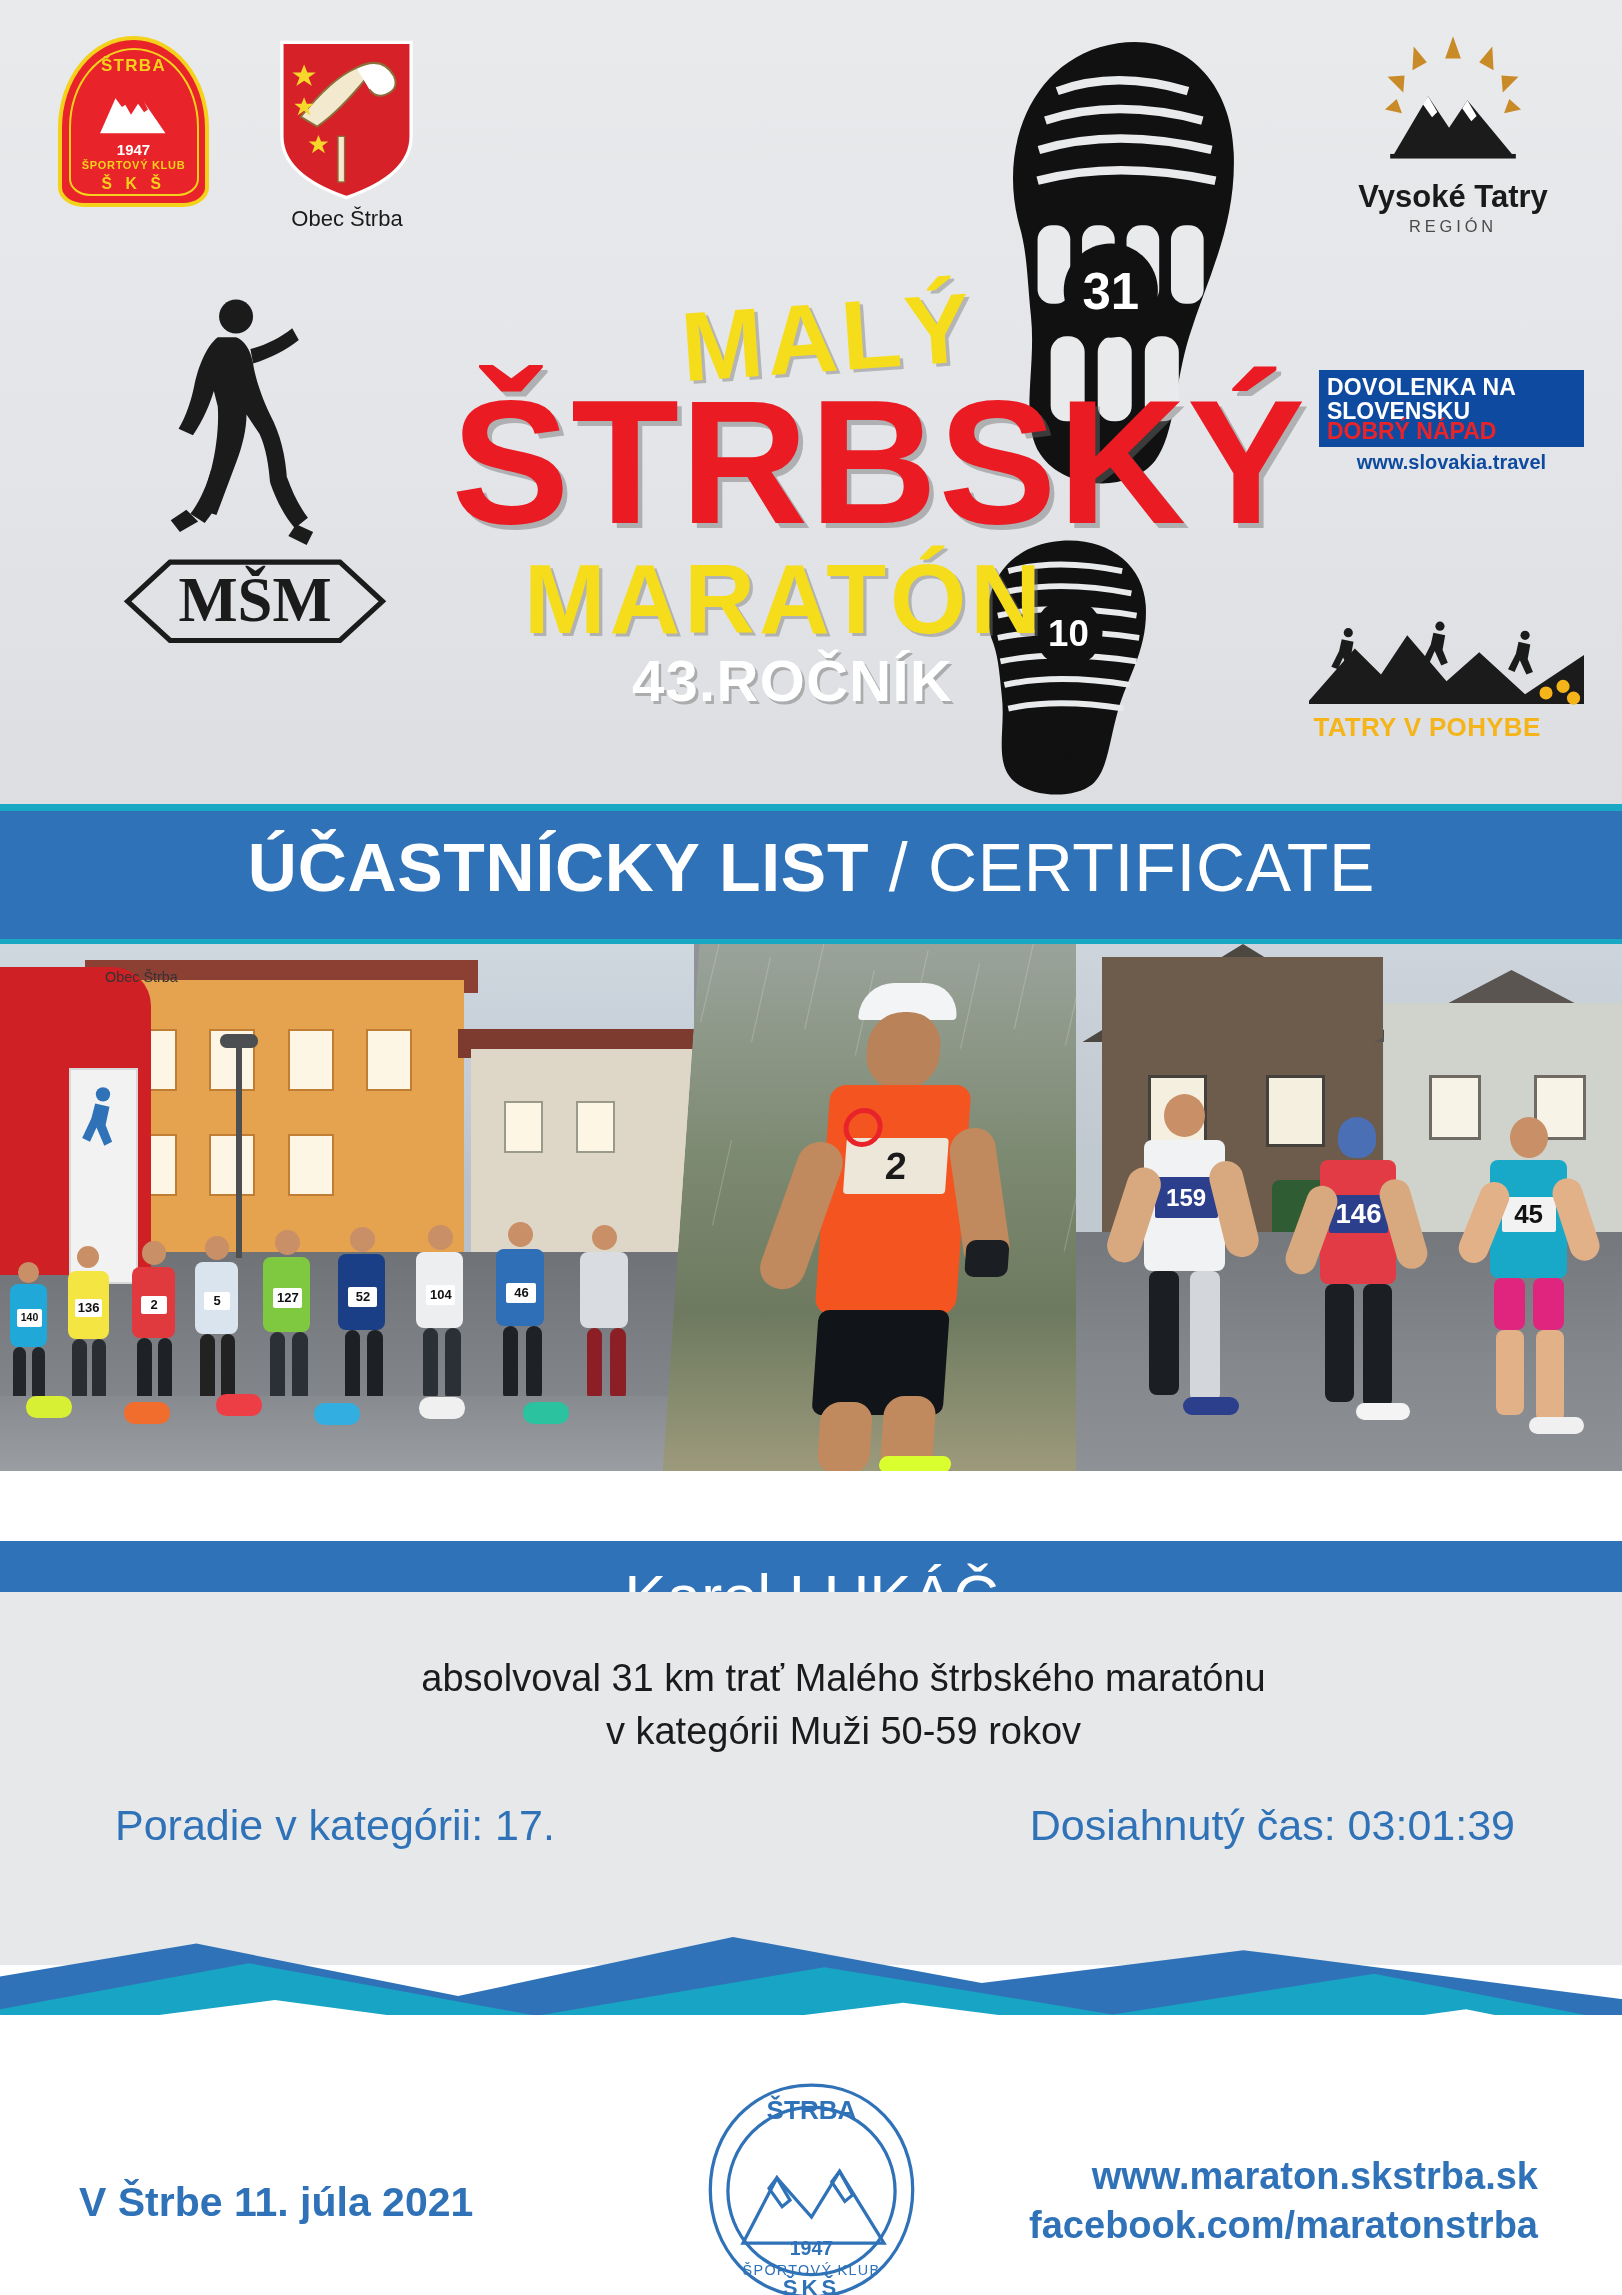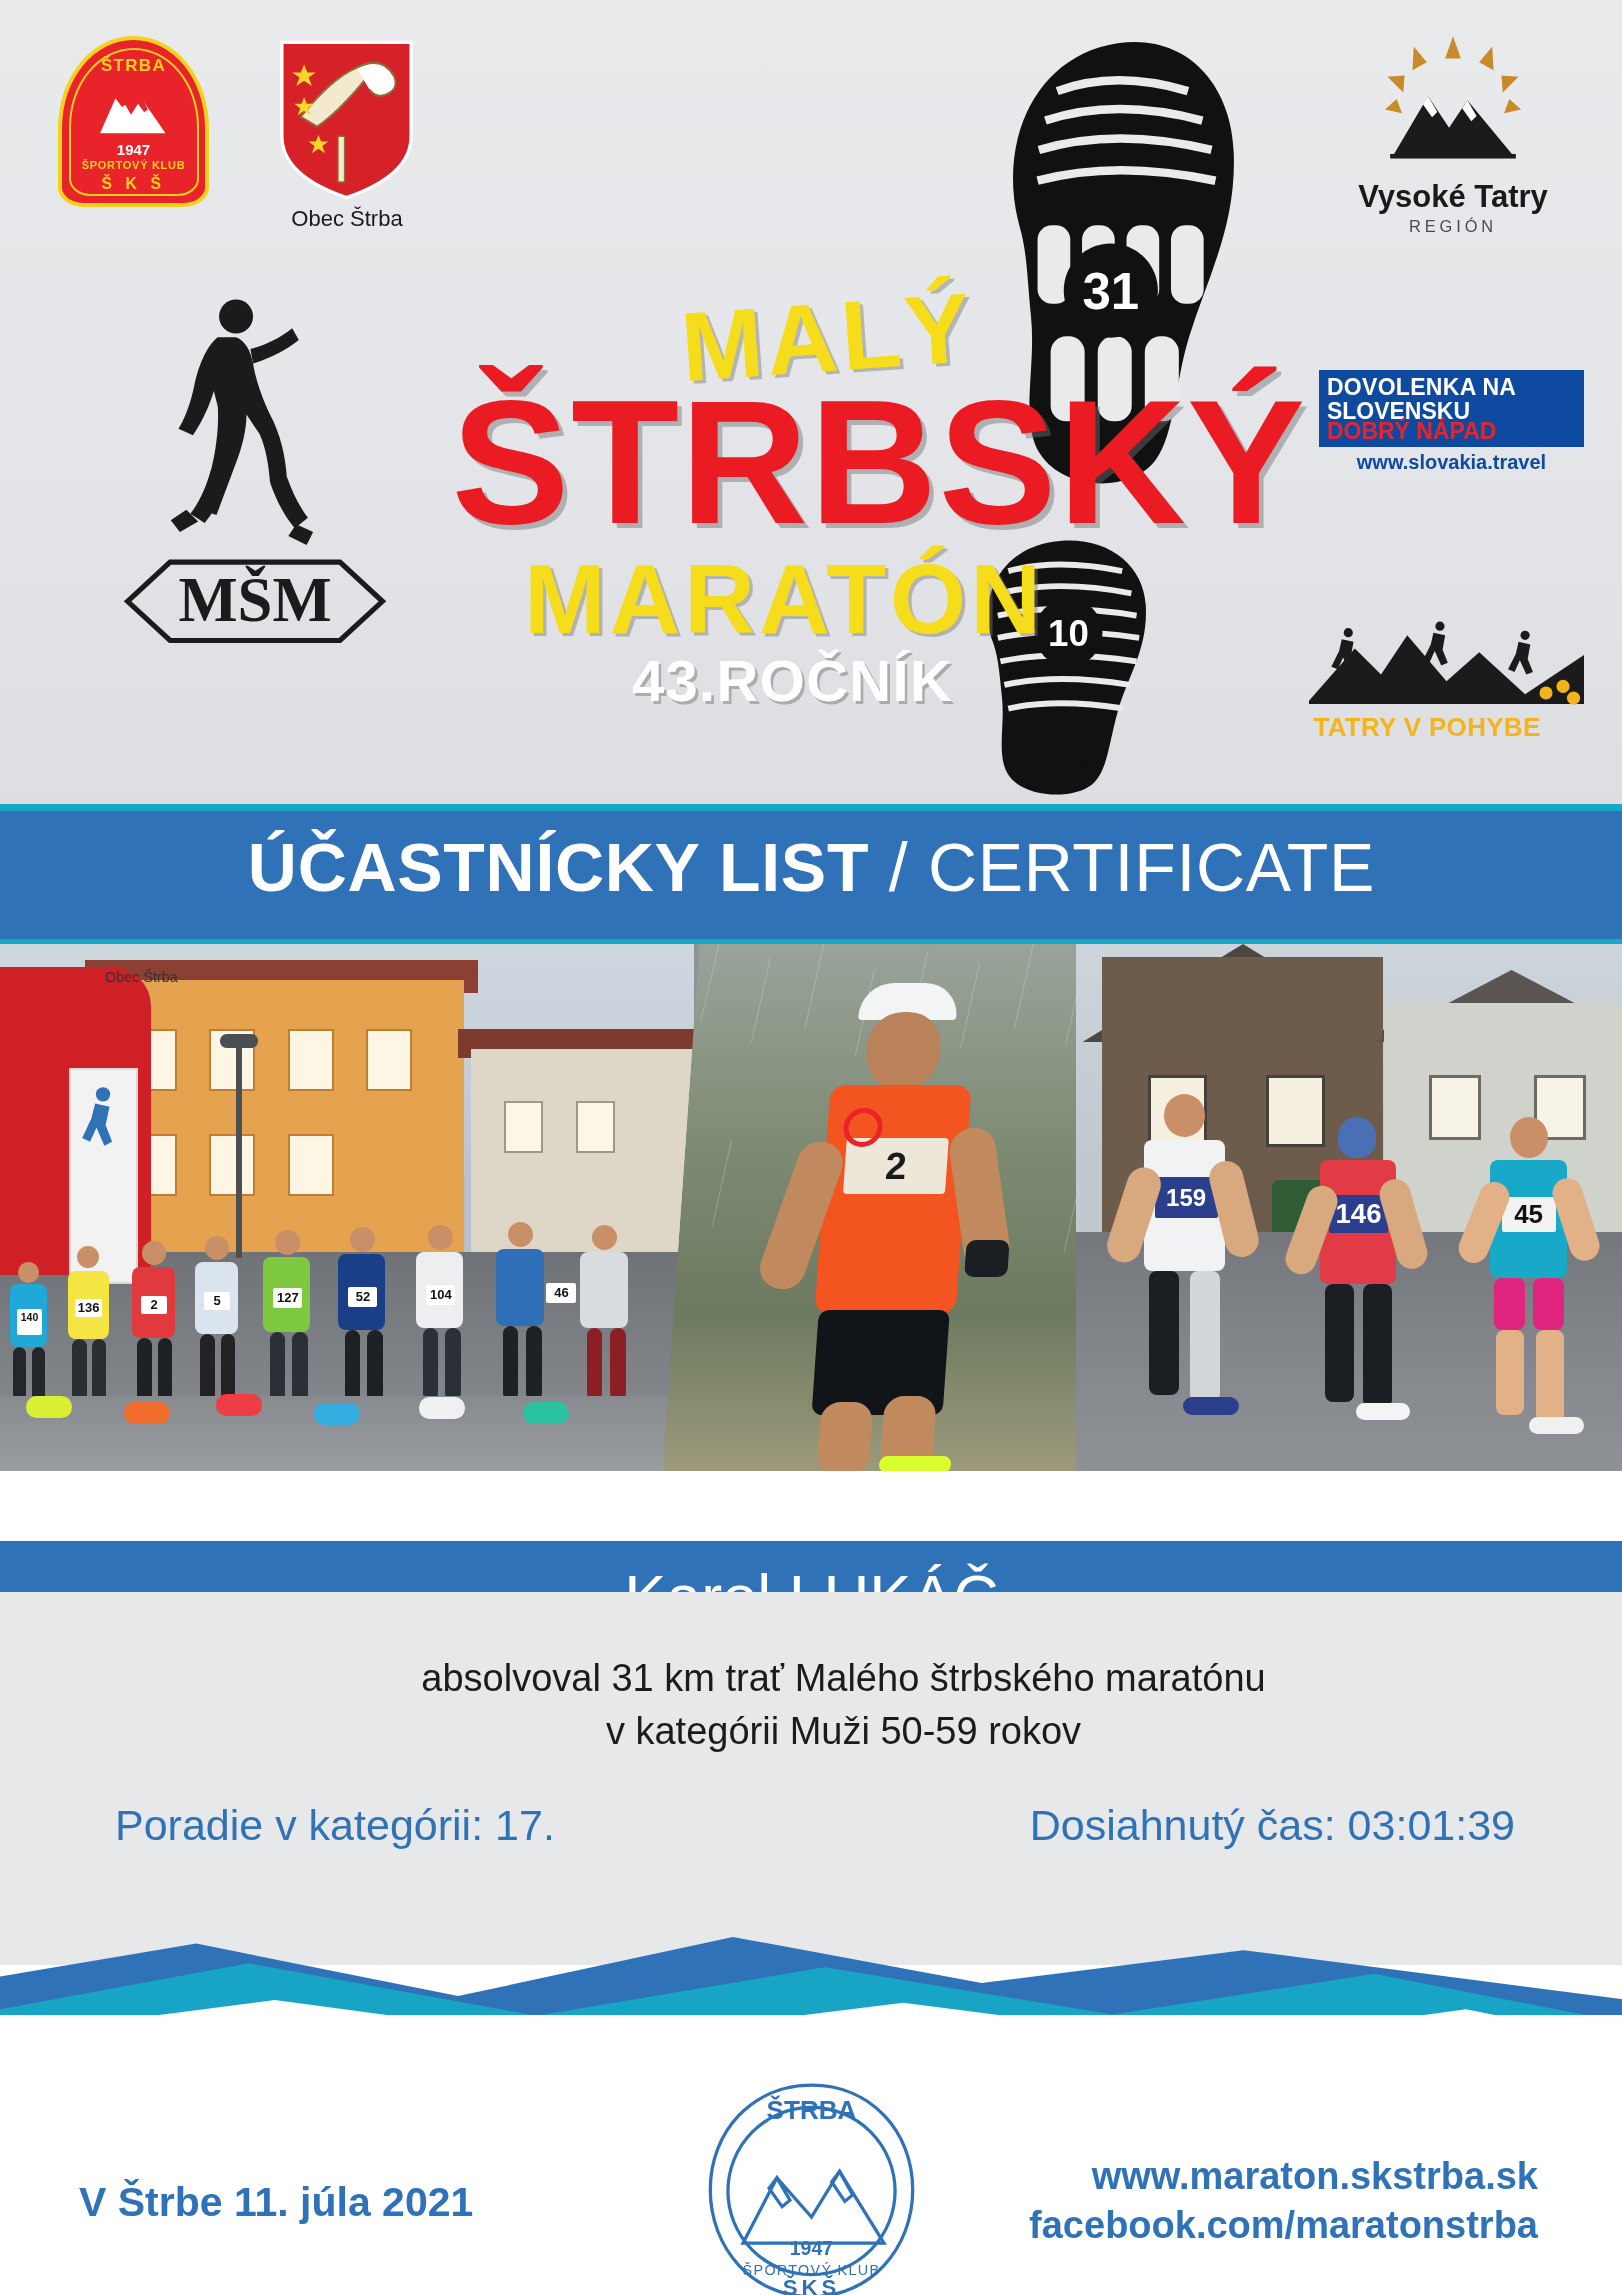--- a/index.html
+++ b/index.html
@@ -454,21 +454,21 @@
       <div class="p1-obec">Obec Štrba</div>
 
       <div style="position:absolute;left:236px;top:98px;width:5.9px;height:216px;background:#4c4f52;"></div>
       <div style="position:absolute;left:220px;top:90px;width:38px;height:14.4px;background:#4c4f52;border-radius:6.5px;"></div>
 
       <div class="runner" style="left:6.5px;top:340px;">
         <div class="r-head" style="left:11.8px;top:-22px;width:21px;height:21px;"></div>
         <div class="r-body" style="left:3.9px;top:0;width:37px;height:63px;background:#1fa8d8;"></div>
         <div class="r-body" style="left:6.5px;top:63px;width:13px;height:59px;background:#23272b;"></div>
         <div class="r-body" style="left:25px;top:63px;width:13px;height:59px;background:#23272b;"></div>
-        <div class="bib" style="left:10.5px;top:25px;width:25px;height:26px;line-height:17px;font-size:10.5px;">140</div>
+        <div class="bib" style="left:10.5px;top:25px;width:25px;height:18px;line-height:17px;font-size:10.5px;">140</div>
       </div>
       <div class="runner" style="left:63px;top:327px;">
         <div class="r-head" style="left:14.4px;top:-25px;width:22px;height:22px;"></div>
         <div class="r-body" style="left:5.2px;top:0;width:41px;height:68px;background:#f4e543;"></div>
         <div class="r-body" style="left:9.2px;top:68px;width:14.4px;height:65px;background:#2a2e33;"></div>
         <div class="r-body" style="left:29px;top:68px;width:14.4px;height:65px;background:#2a2e33;"></div>
         <div class="bib" style="left:11.8px;top:27.5px;width:27.5px;height:18.3px;line-height:18.3px;">136</div>
       </div>
       <div class="runner" style="left:128px;top:323px;">
         <div class="r-head" style="left:14.4px;top:-26px;width:23.6px;height:23.6px;"></div>
@@ -503,21 +503,21 @@
         <div class="r-body" style="left:3.9px;top:0;width:47px;height:76px;background:#edeef0;"></div>
         <div class="r-body" style="left:10.5px;top:76px;width:15.7px;height:73px;background:#2b3036;"></div>
         <div class="r-body" style="left:33px;top:76px;width:15.7px;height:73px;background:#2b3036;"></div>
         <div class="bib" style="left:14.4px;top:33px;width:29px;height:19.6px;line-height:19.6px;">104</div>
       </div>
       <div class="runner" style="left:492px;top:305px;">
         <div class="r-head" style="left:15.7px;top:-27.5px;width:25px;height:25px;"></div>
         <div class="r-body" style="left:3.9px;top:0;width:48px;height:77px;background:#2e6fb7;"></div>
         <div class="r-body" style="left:10.5px;top:77px;width:15.7px;height:75px;background:#1e2226;"></div>
         <div class="r-body" style="left:34px;top:77px;width:15.7px;height:75px;background:#1e2226;"></div>
-        <div class="bib" style="left:14.4px;top:34px;width:30px;height:19.6px;line-height:19.6px;margin-left:40px;">46</div>
+        <div class="bib" style="left:14.4px;top:34px;width:30px;height:19.6px;line-height:19.6px;">46</div>
       </div>
       <div class="runner" style="left:576px;top:308px;">
         <div class="r-head" style="left:15.7px;top:-27.5px;width:25px;height:25px;"></div>
         <div class="r-body" style="left:3.9px;top:0;width:48px;height:76px;background:#d9dde2;"></div>
         <div class="r-body" style="left:10.5px;top:76px;width:15.7px;height:73px;background:#8b1f25;"></div>
         <div class="r-body" style="left:34px;top:76px;width:15.7px;height:73px;background:#8b1f25;"></div>
       </div>
 
       <div style="position:absolute;left:0;top:452px;width:694px;height:75px;background:linear-gradient(180deg,#878a8f,#9a9da2);"></div>
       <div style="position:absolute;left:26px;top:452px;width:46px;height:22px;background:#d8f034;border-radius:10.5px;"></div>

